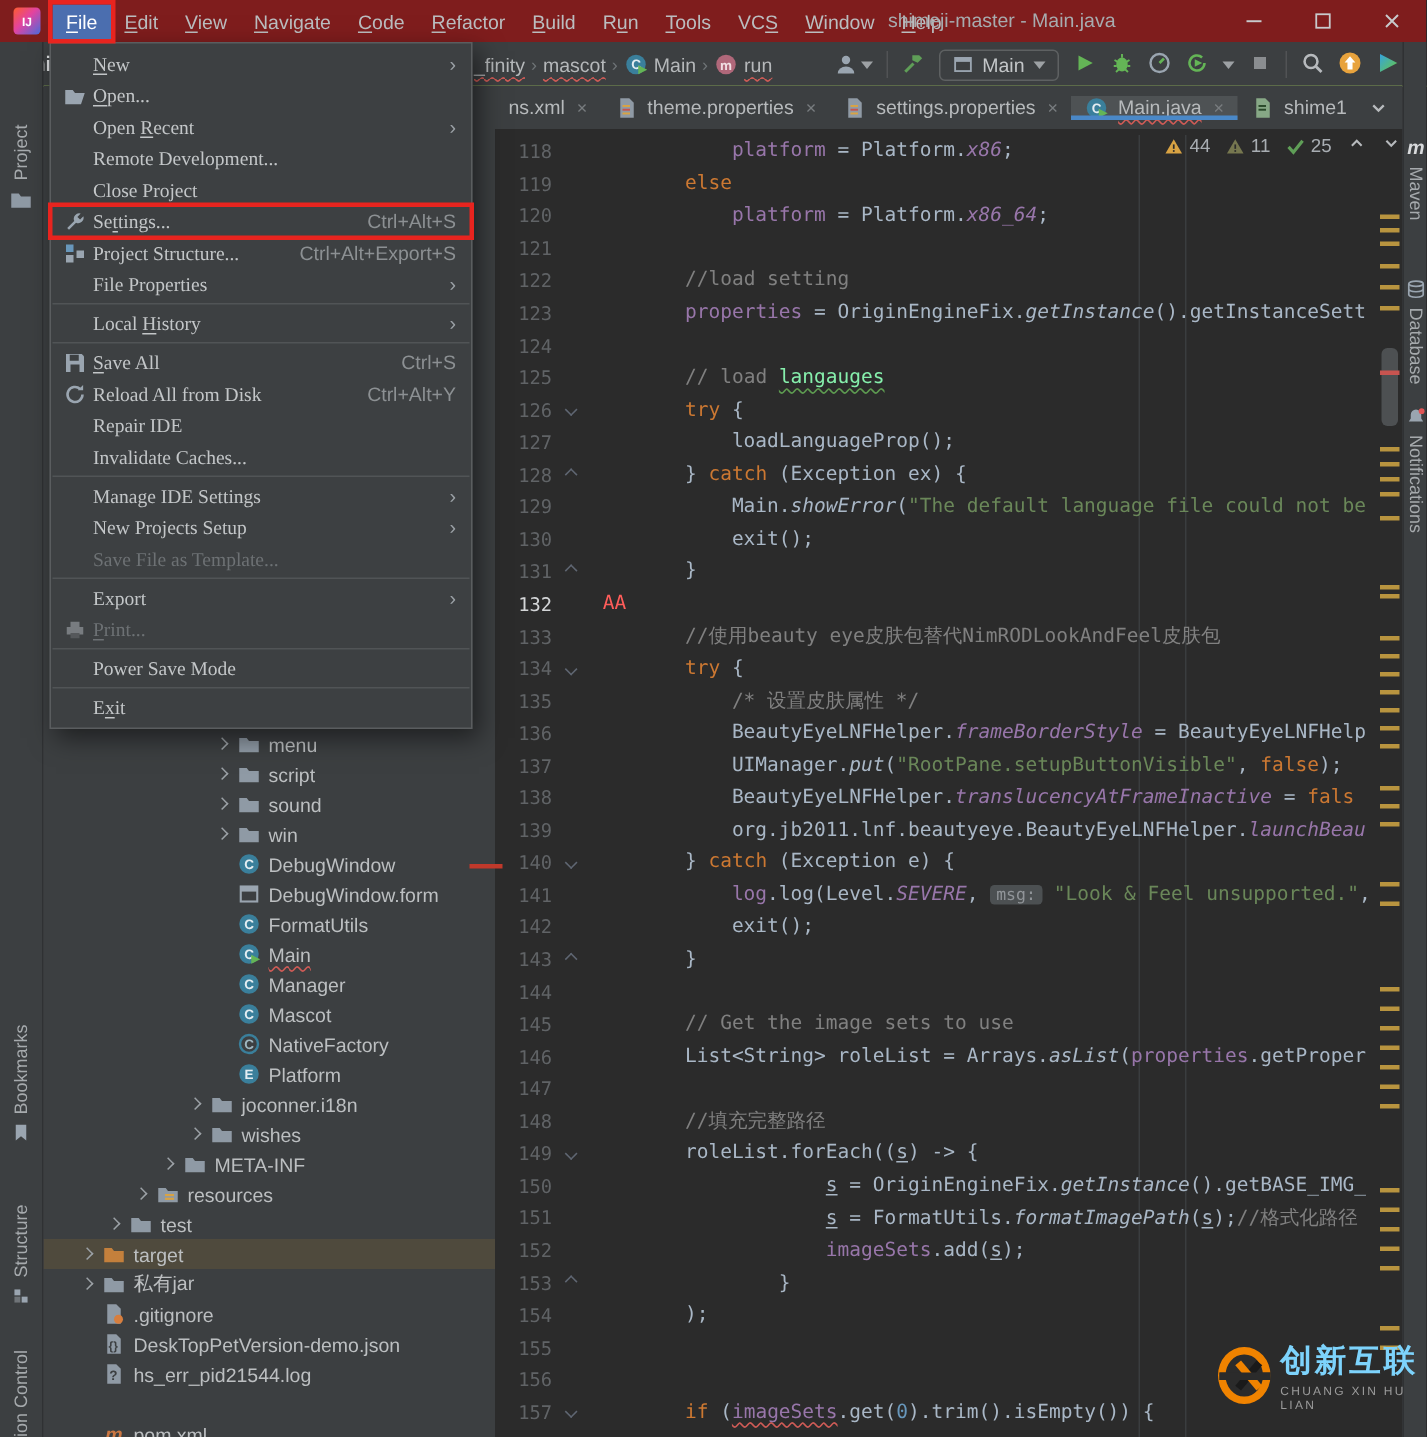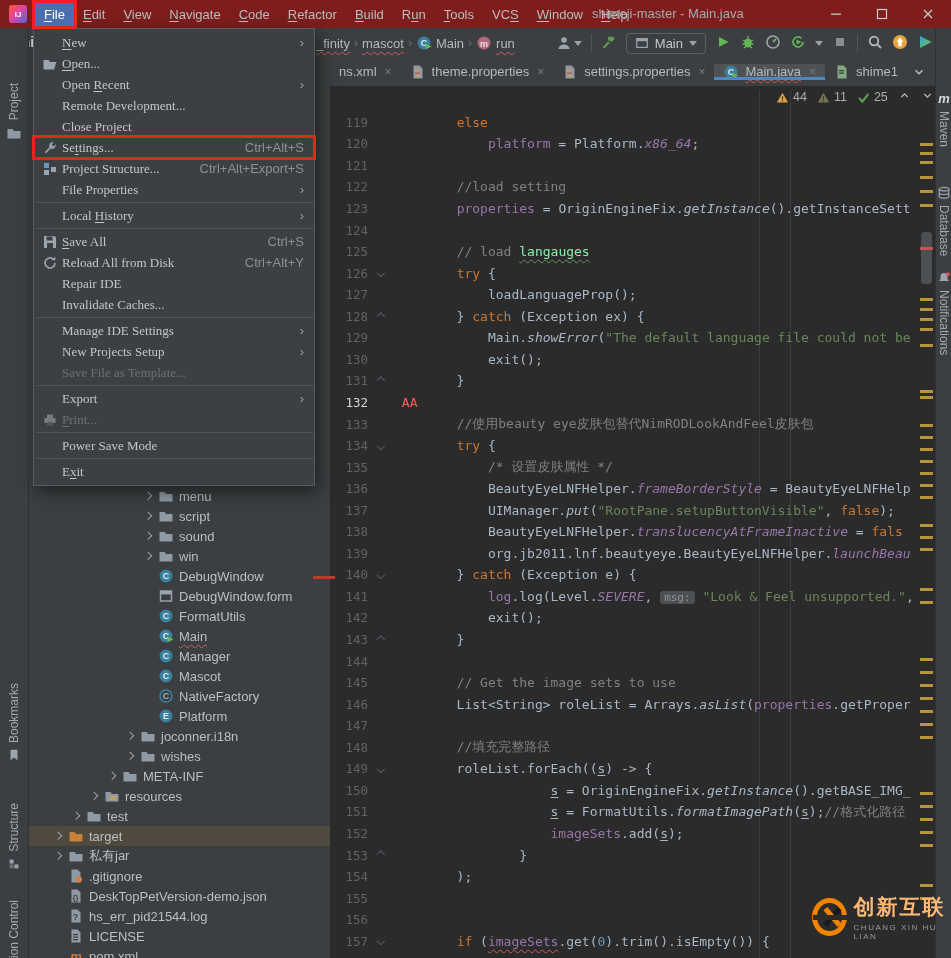--- a/index.html
+++ b/index.html
@@ -106,21 +106,21 @@
   .fm-arrow{color:#9ba1a6;font-size:13px;margin-left:20px;}
   .fm-sep{height:1px;background:#515456;margin:2px 1px;}
 
   
   #watermark{left:812px;top:893px;display:flex;align-items:center;gap:7px;z-index:30;}
   #wm-logo{width:38px;height:38px;border-radius:50%;border:5px solid #f08300;position:relative;box-sizing:border-box;}
   #wm-logo::before,#wm-logo::after{content:"";position:absolute;left:-4px;top:12px;width:34px;height:5px;background:#2b2b2b;}
   #wm-x1{position:absolute;left:4px;top:5px;width:20px;height:18px;color:#111;font-weight:bold;}
   #wm-x1::before,#wm-x1::after{content:"";position:absolute;left:9px;top:-2px;width:5px;height:22px;background:#1a1a1a;}
   #wm-x1::before{transform:rotate(40deg);} #wm-x1::after{transform:rotate(-40deg);background:#f08300;}
-  #wm-cn{color:#fdba74;font-size:21px;font-weight:bold;letter-spacing:2px;}
+  #wm-cn{color:#7dd3fc;font-size:21px;font-weight:bold;letter-spacing:2px;}
   #wm-en{color:#9b9b9b;font-size:8px;letter-spacing:1.5px;margin-top:2px;}
 </style>
 </head>
 <body>
 
 <div id="app">
 
   <div id="titlebar" class="abs">
     <div id="ij-logo">IJ</div>
     <div id="menubar">
@@ -613,50 +613,42 @@
         <span style="width:24px;flex:none"></span>
         <span style="width:15px;flex:none"></span>
         <span class="icon">
           <svg width="16" height="16" viewBox="0 0 16 16">
             <path d="M3.5 1.5h6l3 3v10h-9z" fill="#8f9aa5"></path>
             <text x="7.5" y="12" font-size="9" fill="#3c3f41" text-anchor="middle" font-family="Liberation Sans,sans-serif" font-weight="bold">?</text>
           </svg>
         </span>
         <span class="tree-label">hs_err_pid21544.log</span>
       </div>
-      <div class="tree-row" style="top:869px">
-        <span style="width:24px;flex:none"></span>
-        <span style="width:15px;flex:none"></span>
-        <span class="icon">
-          <svg width="16" height="16" viewBox="0 0 16 16">
-            <path d="M3.5 1.5h6l3 3v10h-9z" fill="#8f9aa5"></path>
-            <rect x="5" y="6" width="5" height="1.2" fill="#3c3f41"></rect>
-            <rect x="5" y="8.5" width="5" height="1.2" fill="#3c3f41"></rect>
-            <rect x="5" y="11" width="5" height="1.2" fill="#3c3f41"></rect>
-          </svg>
-        </span>
-        <span class="tree-label">LICENSE</span>
-      </div>
       <div class="tree-row" style="top:889px">
         <span style="width:24px;flex:none"></span>
         <span style="width:15px;flex:none"></span>
         <span class="icon">
           <svg width="16" height="16" viewBox="0 0 16 16">
             <text x="8" y="12.5" font-size="13" fill="#cb7742" text-anchor="middle" font-family="Liberation Sans,sans-serif" font-weight="bold" font-style="italic">m</text>
           </svg>
         </span>
         <span class="tree-label">pom.xml</span>
       </div>
     </div>
   <div id="tree-scroll" class="abs"></div>
   <div id="gutter-red-dash" class="abs"></div>
 
   <div id="editor" class="abs">
     <div class="guide" style="left:429px"></div>
     <div class="guide" style="left:460px"></div>
+  <div class="eline" style="top:4px">
+        <span class="lnum">118</span>
+        <span class="lfold"></span>
+        <span class="lcode"><span class="tk-p">            </span><span class="tk-f">platform</span><span class="tk-p"> = Platform.</span><span class="tk-ci">x86</span><span class="tk-p">;</span></span>
+      </div>
       <div class="eline" style="top:25.55px">
         <span class="lnum">119</span>
         <span class="lfold"></span>
         <span class="lcode"><span class="tk-p">        </span><span class="tk-k">else</span></span>
       </div>
       <div class="eline" style="top:47.1px">
         <span class="lnum">120</span>
         <span class="lfold"></span>
         <span class="lcode"><span class="tk-p">            </span><span class="tk-f">platform</span><span class="tk-p"> = Platform.</span><span class="tk-ci">x86_64</span><span class="tk-p">;</span></span>
       </div>

